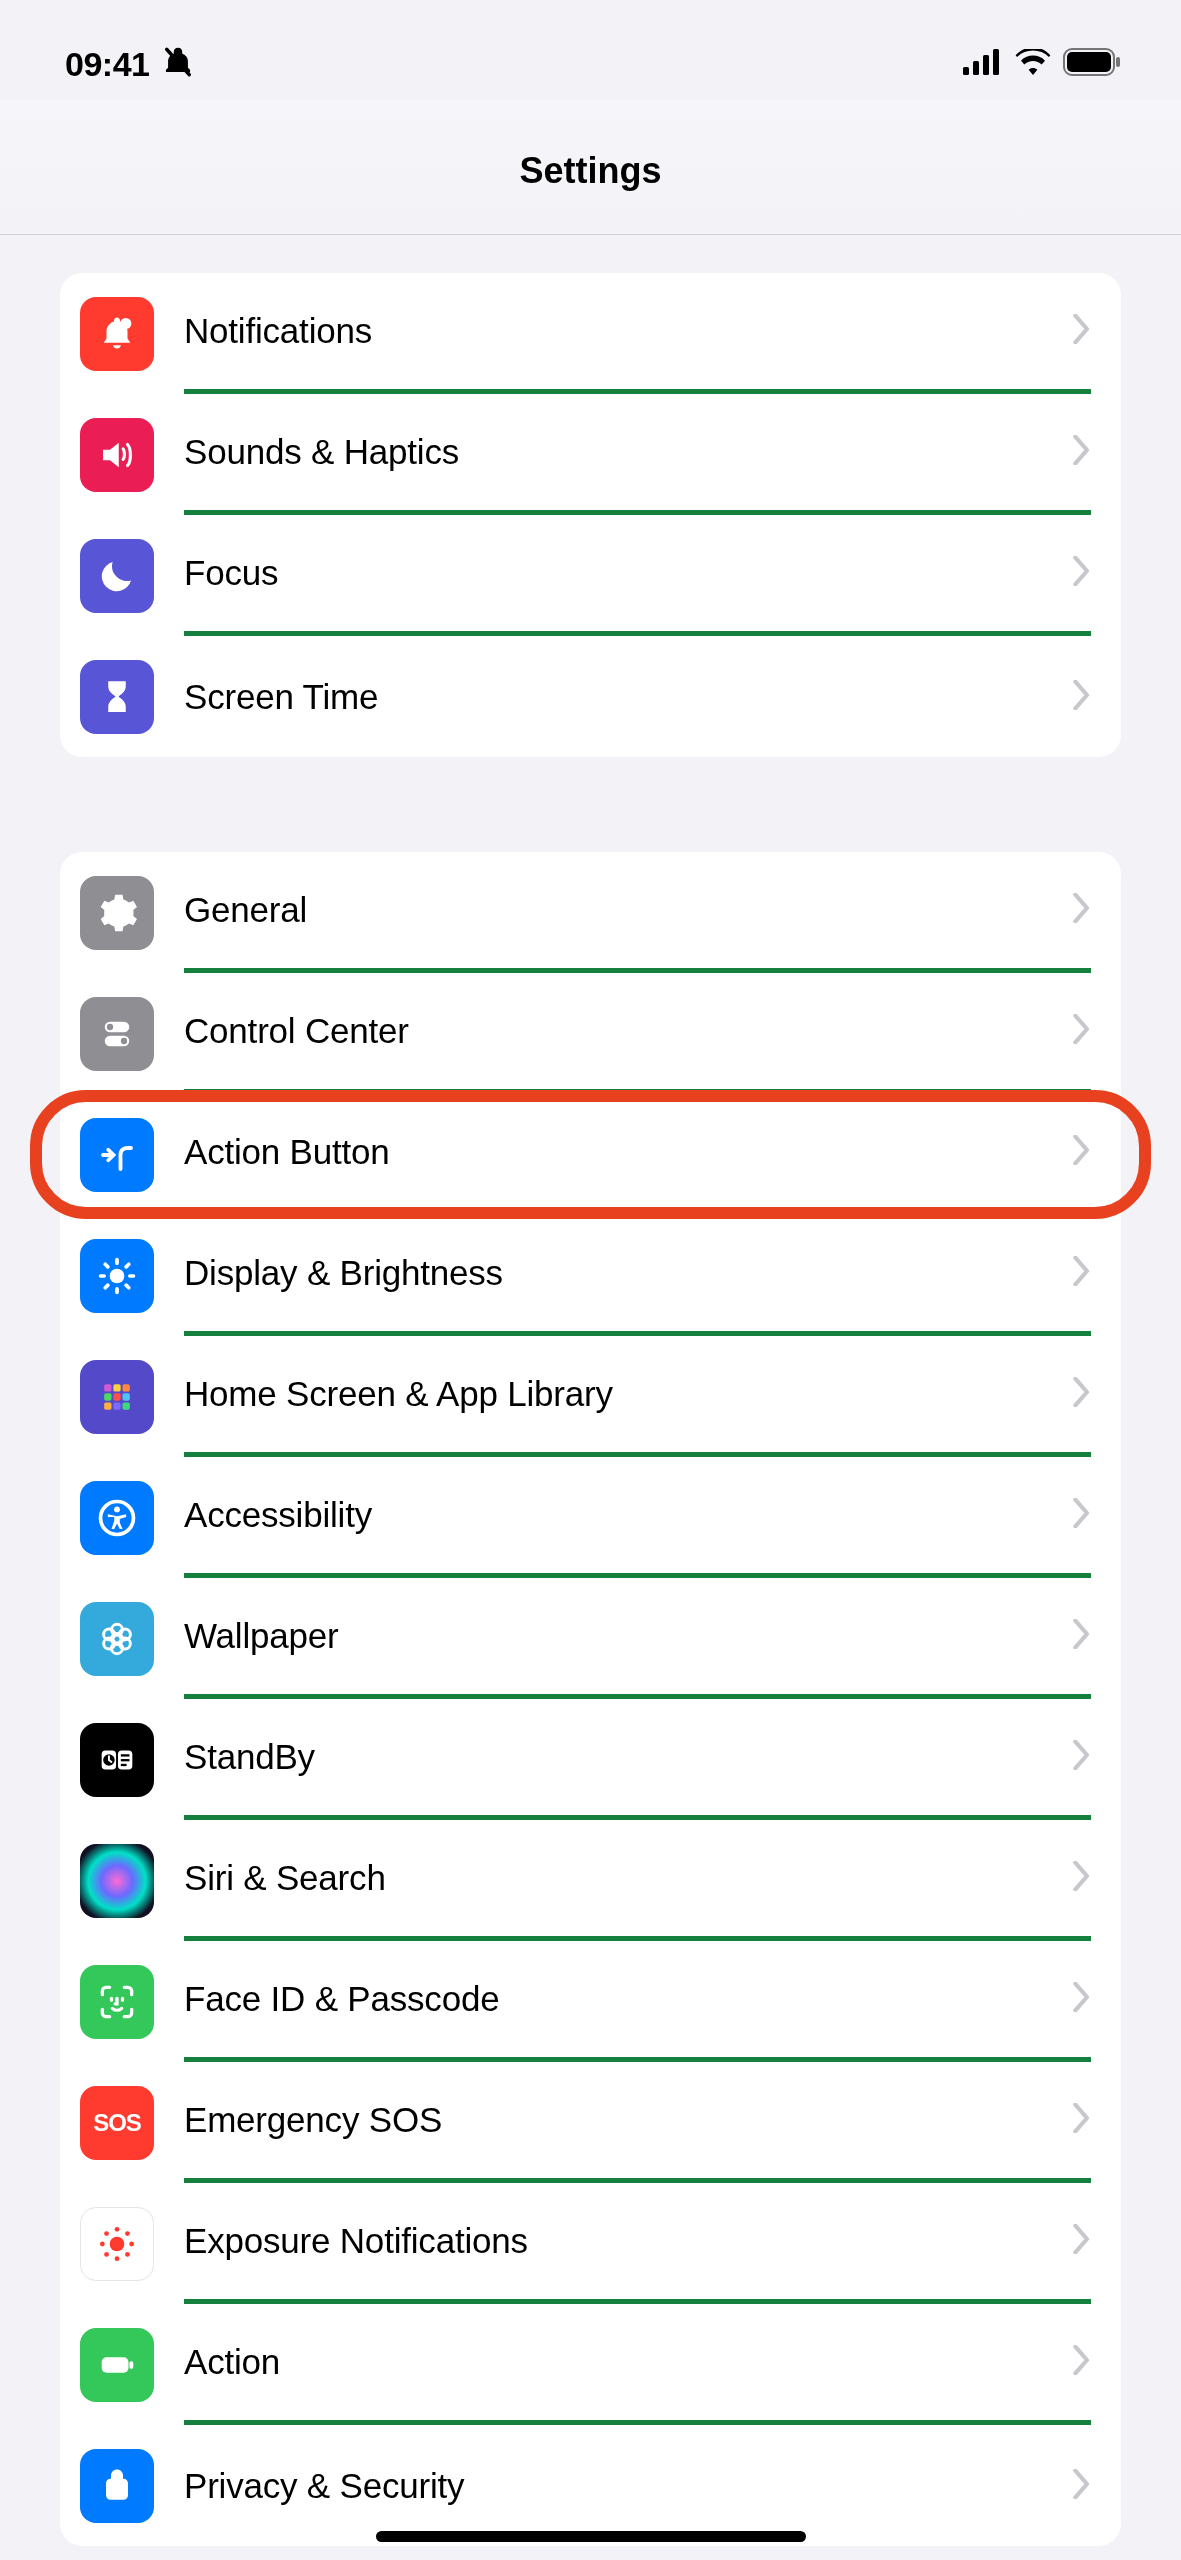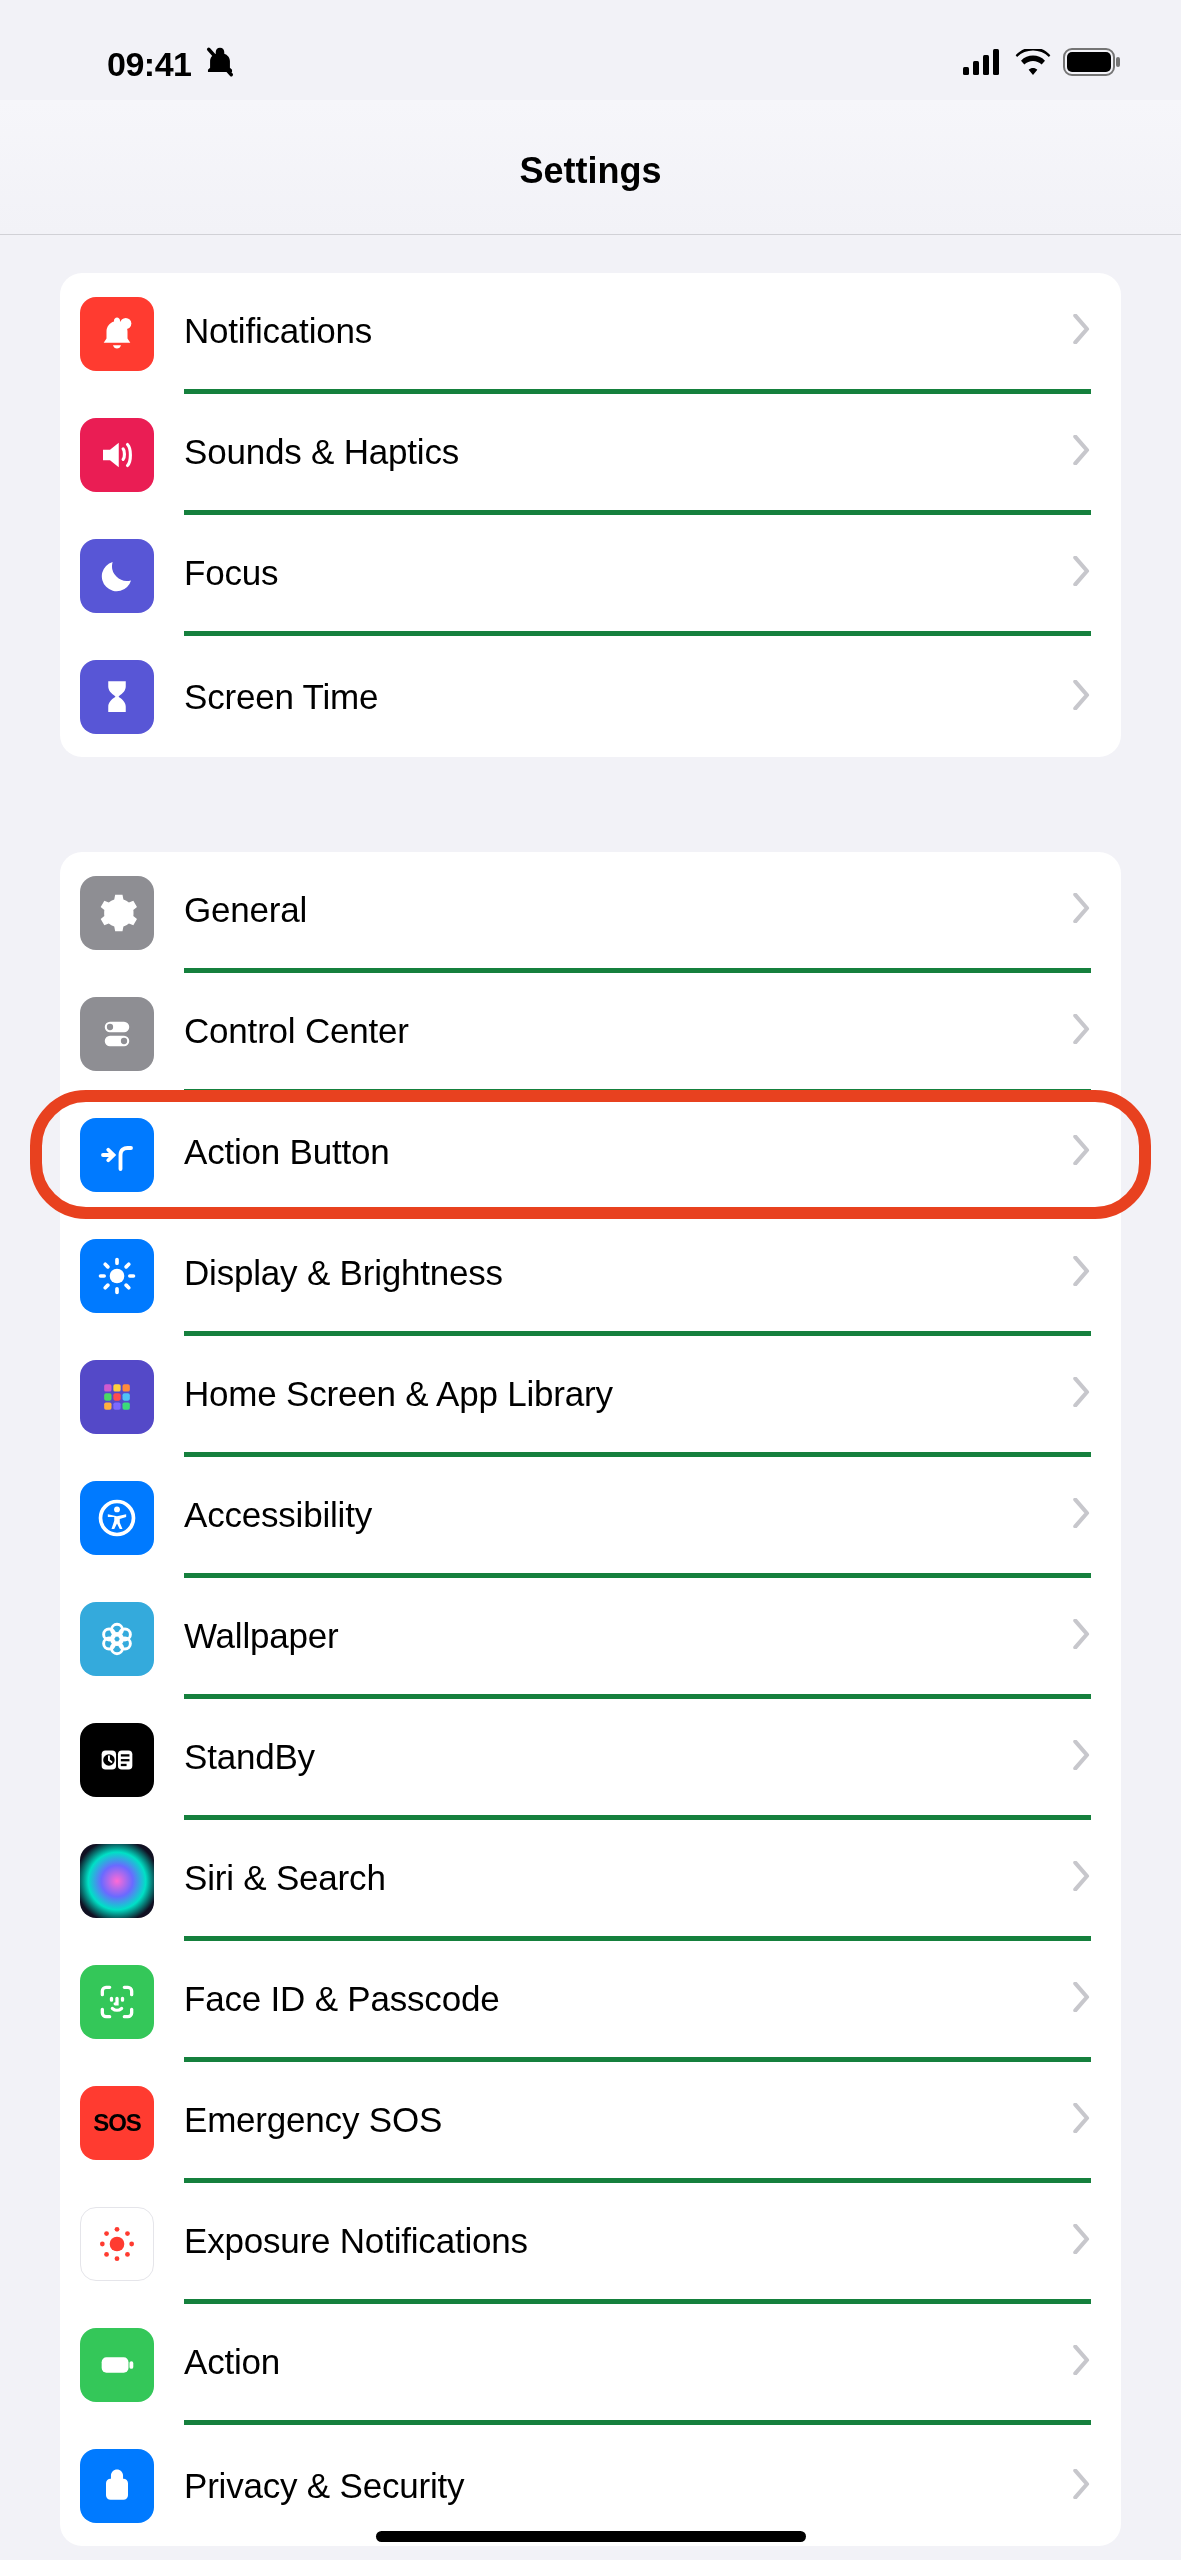--- a/index.html
+++ b/index.html
@@ -8,21 +8,21 @@
     background: #f2f2f7;
     width: 1181px;
     height: 2560px;
     position: relative;
     overflow: hidden;
   }
   .status-bar {
     display: flex;
     justify-content: space-between;
     align-items: center;
-    padding: 28px 60px 0 107px;
+    padding: 28px 60px 0 65px;
     height: 100px;
   }
   .status-left { display: flex; align-items: center; gap: 12px; }
   .time { font-size: 34px; font-weight: 700; letter-spacing: -0.5px; }
   .status-right { display: flex; align-items: center; gap: 12px; }
   .nav-title {
     text-align: center;
     font-size: 36px;
     font-weight: 700;
     padding: 50px 0 42px;
@@ -356,21 +356,21 @@
       </div>
       <div class="row-inner">
         <span class="row-label">Face ID &amp; Passcode</span>
         <span class="chevron"><svg width="18" height="30" viewBox="0 0 10 18">
               <path d="M1 1l7 8-7 8" stroke="#c7c7cc" stroke-width="2.5" fill="none" stroke-linecap="round" stroke-linejoin="round"></path>
             </svg></span>
       </div>
     </div>
 
     <div class="row">
-      <div class="icon-box" style="background:#ff3b30;color:#000000;font-weight:800;font-size:24px;letter-spacing:-1px">
+      <div class="icon-box" style="background:#ff3b30;color:#ffffff;font-weight:800;font-size:24px;letter-spacing:-1px">
         <span>SOS</span>
       </div>
       <div class="row-inner">
         <span class="row-label">Emergency SOS</span>
         <span class="chevron"><svg width="18" height="30" viewBox="0 0 10 18">
               <path d="M1 1l7 8-7 8" stroke="#c7c7cc" stroke-width="2.5" fill="none" stroke-linecap="round" stroke-linejoin="round"></path>
             </svg></span>
       </div>
     </div>
 

